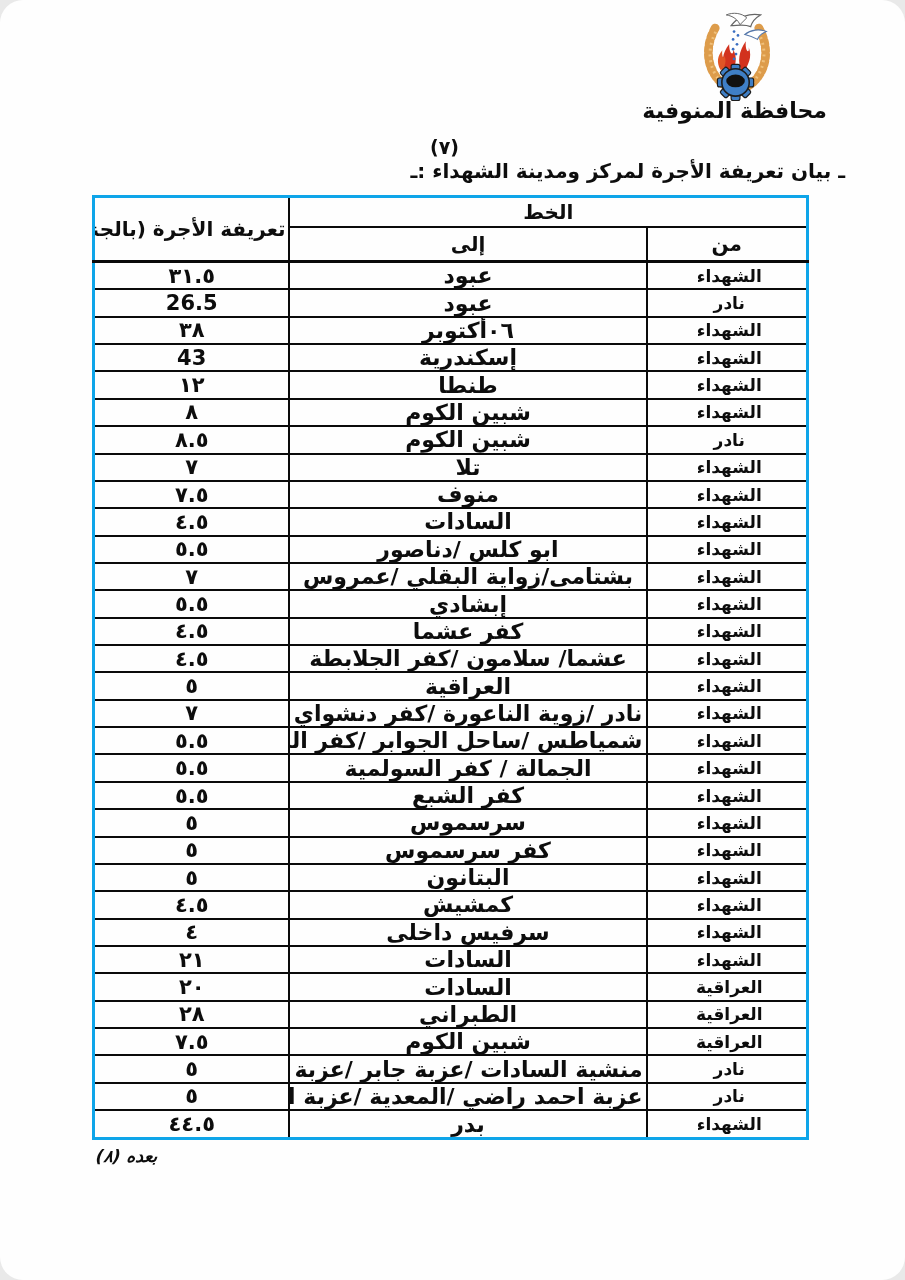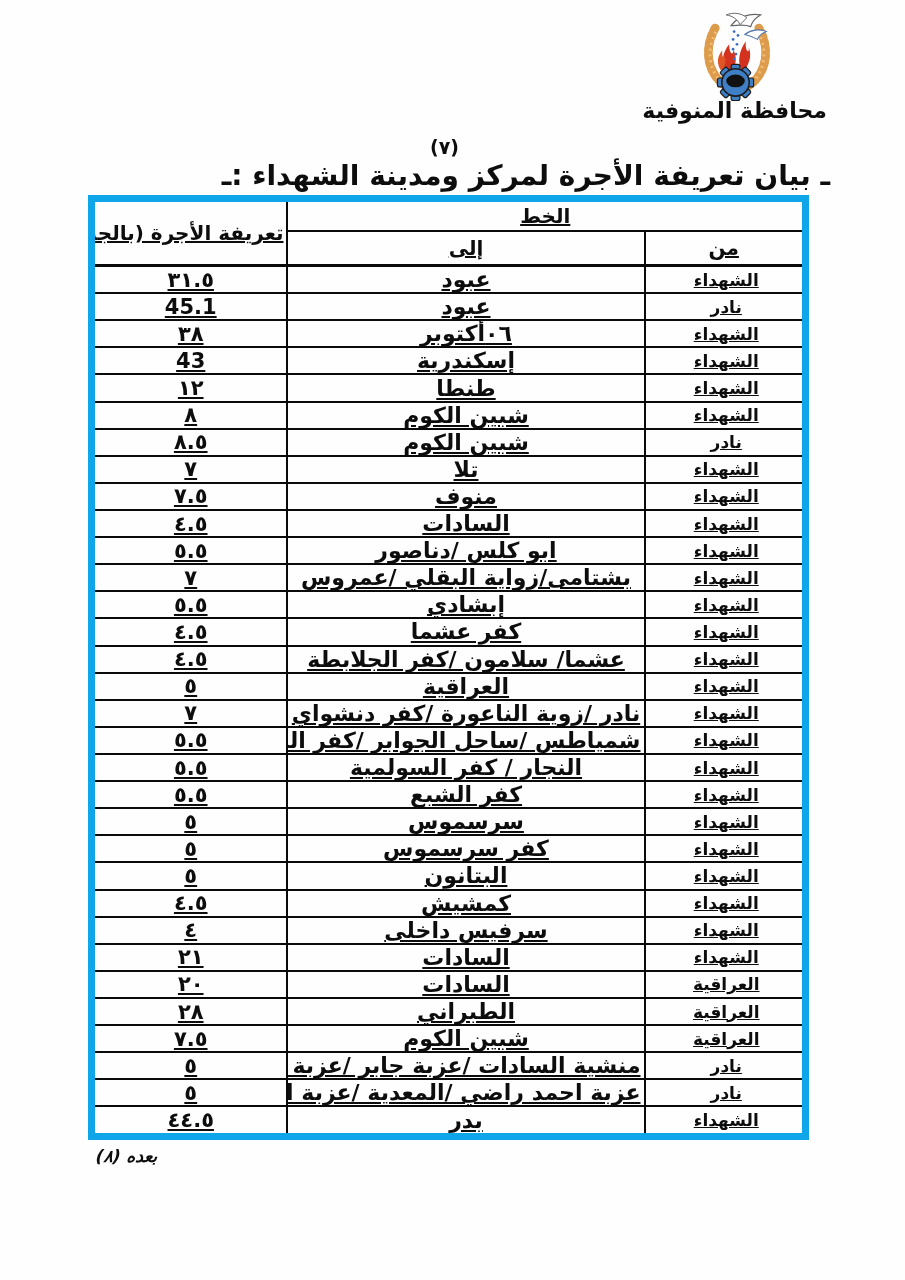--- a/index.html
+++ b/index.html
@@ -1,47 +1,47 @@
 <!DOCTYPE html>
 <html lang="ar" dir="rtl"><head>
 <meta charset="utf-8">
 <style>
   html,body{margin:0;padding:0;background:#e9e9e9;}
   .page{
     position:relative;width:905px;height:1280px;margin:0 auto;
     background:#fefefe;direction:rtl;
-    font-family:"DejaVu Sans", sans-serif;color:#0d0d0d;overflow:hidden;
+    font-family:"DejaVu Sans", sans-serif;color:#0d0d0d;overflow:hidden;border-radius:23px;
   }
   
   .emblem{position:absolute;top:12px;right:118px;width:100px;height:90px;}
   .org-name{
     position:absolute;top:98px;right:78px;width:152px;text-align:center;
     font-size:22px;font-weight:bold;white-space:nowrap;letter-spacing:-1px;
   }
   .page-number{
     position:absolute;top:136px;left:430px;
     font-size:19px;font-weight:bold;
   }
   .doc-title{
-    position:absolute;top:159px;right:75px;
-    font-size:28px;font-weight:bold;white-space:nowrap;
+    position:absolute;top:159px;right:60px;
+    font-size:20px;font-weight:bold;white-space:nowrap;
   }
   
   .fare-table{
     position:absolute;top:195px;right:96px;
     width:714px;height:945px;
     border-collapse:collapse;table-layout:fixed;
     direction:rtl;
   }
   .fare-table td,.fare-table th{
     border:2px solid #0a0a0a;
     text-align:center;vertical-align:middle;
     font-weight:bold;padding:0 3px;overflow:hidden;white-space:nowrap;
   }
-  .fare-table{border:7px solid #0ea5e9;text-decoration:underline;}
+  .fare-table{border:3px solid #0ea5e9;}
   .fare-table thead th{font-size:20px;}
   .fare-table thead tr.r1 th{height:28px;}
   .fare-table thead tr.r2 th{height:32px;margin-left:8px;}
   .fare-table thead{border-bottom:3px solid #0a0a0a;}
   th.fare-head{font-size:16px;}
   td.from-cell{font-size:17px;padding-left:8px;}
   td.to-cell{font-size:22px;}
   td.fare-cell{font-size:21px;}
   tbody tr{height:27px;}
   
@@ -121,21 +121,21 @@
     </thead>
     <tbody>
         <tr>
     <td class="from-cell">الشهداء</td>
     <td class="to-cell">عبود</td>
     <td class="fare-cell">٣١.٥</td>
   </tr>
         <tr>
     <td class="from-cell">نادر</td>
     <td class="to-cell">عبود</td>
-    <td class="fare-cell">45.1</td>
+    <td class="fare-cell">26.5</td>
   </tr>
         <tr>
     <td class="from-cell">الشهداء</td>
     <td class="to-cell">٠٦أكتوبر</td>
     <td class="fare-cell">٣٨</td>
   </tr>
         <tr>
     <td class="from-cell">الشهداء</td>
     <td class="to-cell">إسكندرية</td>
     <td class="fare-cell">43</td>
@@ -205,21 +205,21 @@
     <td class="to-cell">نادر /زوية الناعورة /كفر دنشواي</td>
     <td class="fare-cell">٧</td>
   </tr>
         <tr>
     <td class="from-cell">الشهداء</td>
     <td class="to-cell">شمياطس /ساحل الجوابر /كفر الجمالة</td>
     <td class="fare-cell">٥.٥</td>
   </tr>
         <tr>
     <td class="from-cell">الشهداء</td>
-    <td class="to-cell">النجار / كفر السولمية</td>
+    <td class="to-cell">الجمالة / كفر السولمية</td>
     <td class="fare-cell">٥.٥</td>
   </tr>
         <tr>
     <td class="from-cell">الشهداء</td>
     <td class="to-cell">كفر الشبع</td>
     <td class="fare-cell">٥.٥</td>
   </tr>
         <tr>
     <td class="from-cell">الشهداء</td>
     <td class="to-cell">سرسموس</td>

